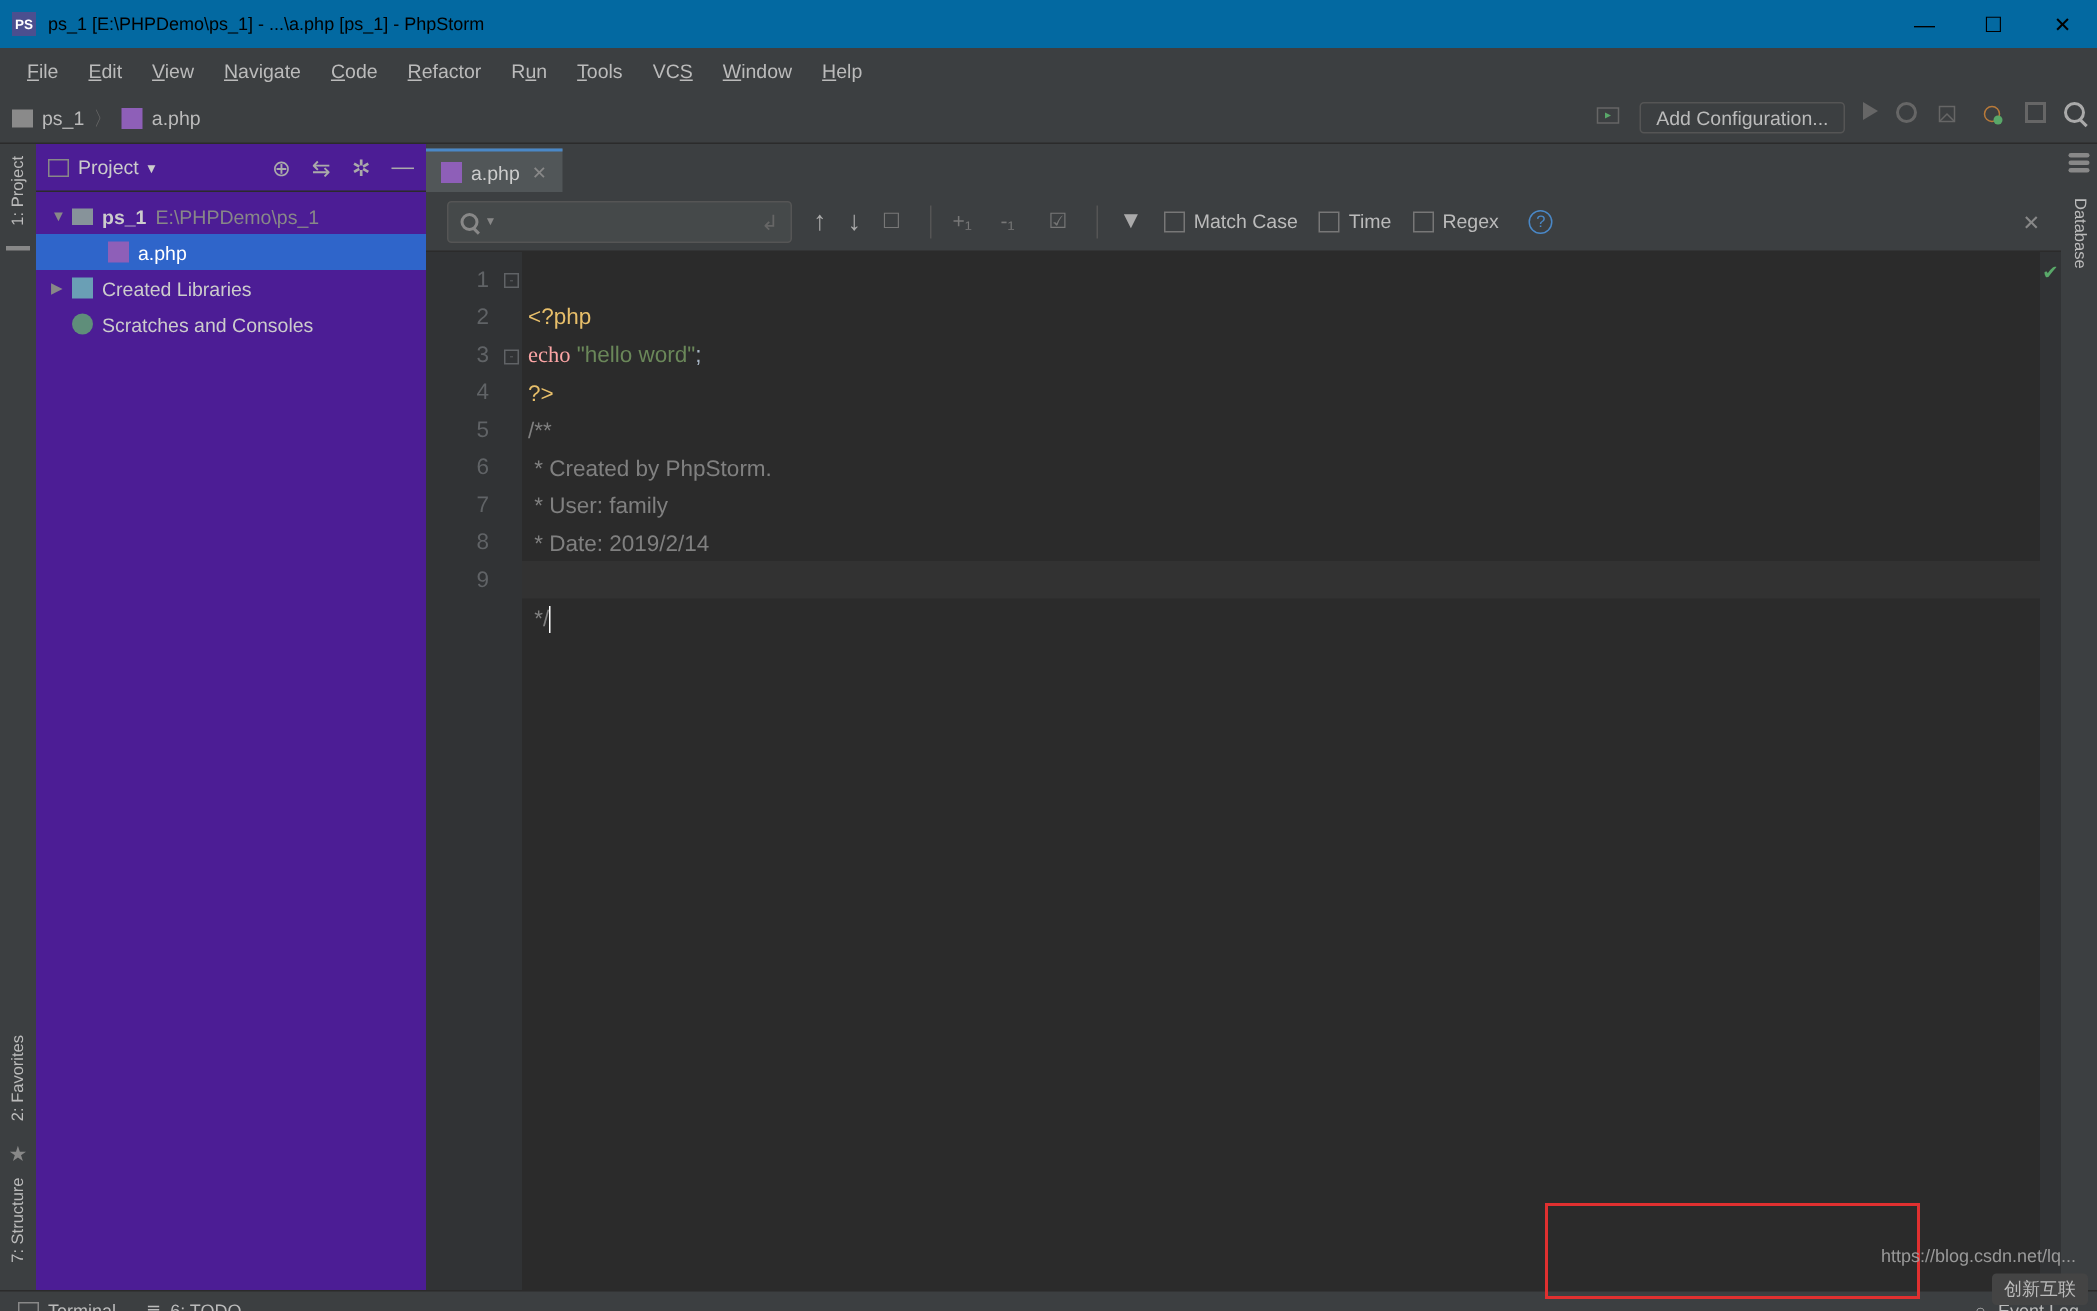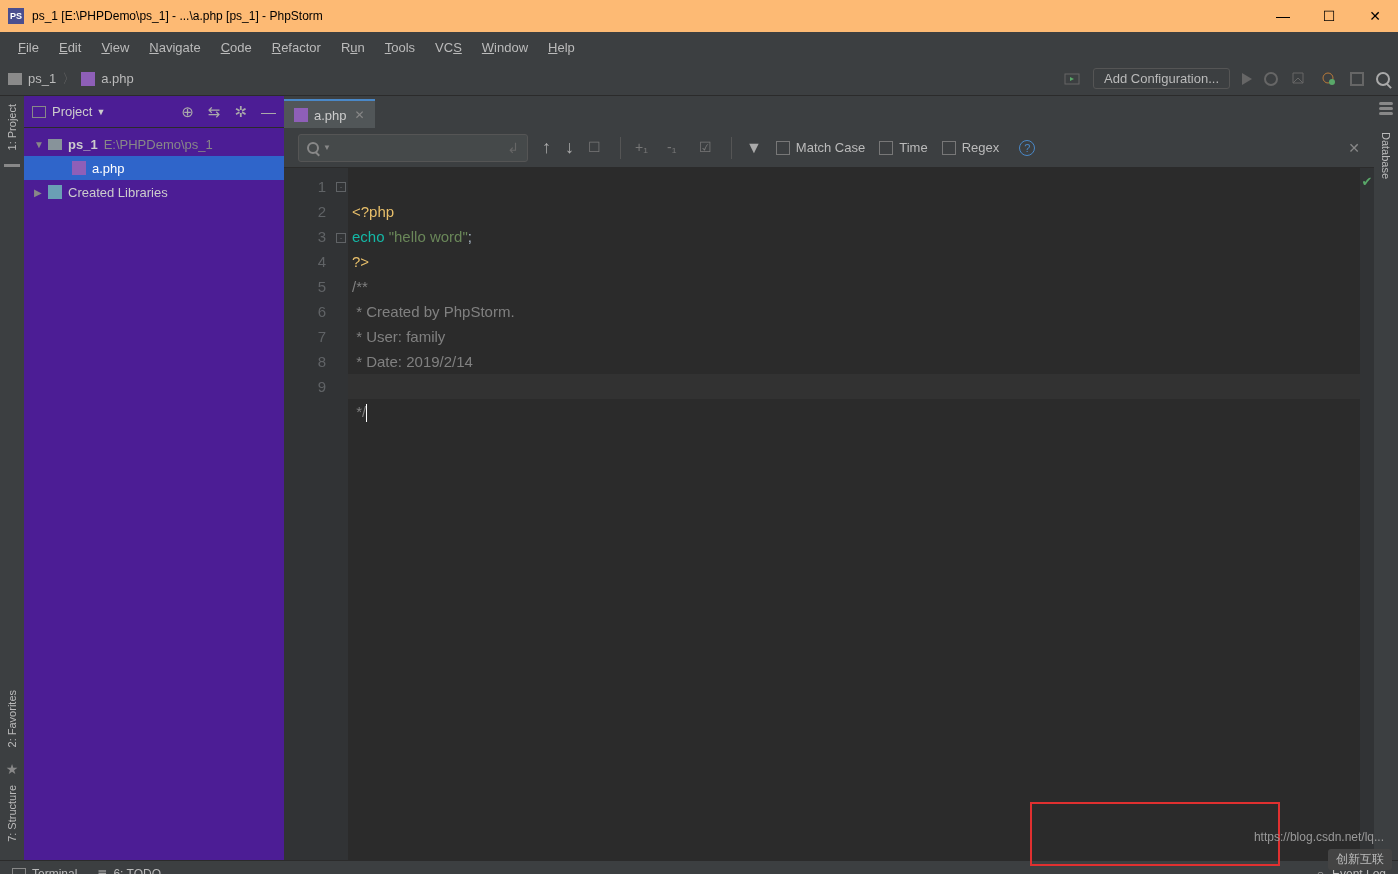--- a/index.html
+++ b/index.html
@@ -1,28 +1,28 @@
 <!DOCTYPE html>
 <html><head>
 <meta charset="utf-8">
 <style>
 * { margin:0; padding:0; box-sizing:border-box; font-family:"Segoe UI",Arial,sans-serif; }
 body { width:1398px; height:874px; background:#2b2b2b; overflow:hidden; position:relative; }
-.titlebar { height:32px; background:#fdba74; color:#000; display:flex; align-items:center; font-size:12px; }
+.titlebar { height:32px; background:#0369a1; color:#000; display:flex; align-items:center; font-size:12px; }
 .titlebar .icon { width:16px; height:16px; background:#4b4f8f; margin:0 8px; display:flex; align-items:center; justify-content:center; color:#fff; font-size:9px; font-weight:bold; }
 .titlebar-btns { margin-left:auto; display:flex; }
 .titlebar-btns div { width:46px; height:32px; display:flex; align-items:center; justify-content:center; font-size:14px; }
 .menubar { height:30px; background:#3c3f41; display:flex; align-items:center; padding:0 8px; color:#bbb; font-size:13px; }
 .menubar span { padding:4px 10px; cursor:pointer; }
 .menubar span u { text-decoration:underline; }
 .navbar { height:34px; background:#3c3f41; border-bottom:1px solid #2b2b2b; display:flex; align-items:center; padding:0 8px; color:#bbb; font-size:13px; }
 .nav-folder-ico { width:14px; height:12px; background:#8a8a8a; margin-right:6px; display:inline-block; vertical-align:middle; }
 .nav-php-ico { width:14px; height:14px; background:#8e5fb8; margin-right:6px; display:inline-block; vertical-align:middle; position:relative; }
 .nav-arrow { margin:0 6px; color:#666; }
-.nav-right { margin-left:auto; display:flex; align-items:center; gap:12px; }
+.nav-right { margin-left:auto; display:flex; align-items:flex-start; gap:12px; }
 .add-config { border:1px solid #555; padding:2px 10px; border-radius:3px; font-size:13px; }
 .tool-icon { width:18px; height:18px; display:inline-block; position:relative; }
 .play-ico { border-left:10px solid #666; border-top:6px solid transparent; border-bottom:6px solid transparent; width:0; height:0; }
 .bug-ico { width:14px; height:14px; border-radius:50%; border:2px solid #666; }
 .sq-ico { width:14px; height:14px; border:2px solid #666; }
 .search-ico { width:14px; height:14px; border:2px solid #aaa; border-radius:50%; position:relative; }
 .search-ico::after { content:""; position:absolute; width:6px; height:2px; background:#aaa; bottom:-3px; right:-4px; transform:rotate(45deg); }
 .main { display:flex; height:764px; }
 .leftbar { width:24px; background:#3c3f41; display:flex; flex-direction:column; align-items:center; }
 .leftbar .vlabel { writing-mode:vertical-rl; transform:rotate(180deg); color:#bbb; font-size:11px; padding:8px 0; cursor:pointer; }
@@ -59,21 +59,21 @@
 .fb-chk { display:flex; align-items:center; gap:6px; cursor:pointer; }
 .fb-box { width:14px; height:14px; border:1px solid #777; }
 .fb-help { margin-left:6px; width:16px; height:16px; border-radius:50%; border:1px solid #4a88c7; color:#4a88c7; display:flex; align-items:center; justify-content:center; font-size:11px; }
 .fb-close { margin-left:auto; color:#888; font-size:14px; cursor:pointer; }
 .code-area { flex:1; display:flex; background:#2b2b2b; font-family:Consolas,Menlo,monospace; font-size:15px; }
 .gutter { width:50px; background:#313335; color:#606366; text-align:right; padding:6px 8px 0 0; line-height:25px; }
 .fold-col { width:14px; background:#313335; padding-top:6px; }
 .fold-col .fm { width:10px; height:10px; border:1px solid #606366; margin:8px auto; font-size:8px; line-height:8px; text-align:center; color:#606366; }
 .code { flex:1; padding:6px 10px 0 4px; line-height:25px; color:#a9b7c6; white-space:pre; position:relative; }
 .code .cur-line { position:absolute; left:0; right:0; height:25px; background:#323232; top:206px; }
-.k-echo { color:#14b8a6; }
+.k-echo { color:#fca5a5;font-family:Liberation Serif, serif; }
 .k-str { color:#6a8759; }
 .k-cmt { color:#808080; }
 .k-tag { color:#e8bf6a; }
 .caret { border-left:1px solid #fff; display:inline-block; height:18px; vertical-align:middle; }
 .r-gutter { width:14px; background:#313335; }
 .r-gutter .chk { color:#59a869; font-size:13px; text-align:center; padding-top:6px; }
 .rightbar { width:24px; background:#3c3f41; display:flex; flex-direction:column; align-items:center; }
 .rightbar .vlabel { writing-mode:vertical-rl; color:#bbb; font-size:11px; padding:8px 0; cursor:pointer; }
 .rightbar .db-ico { width:14px; height:16px; margin:6px 0; display:flex; flex-direction:column; gap:2px; }
 .rightbar .db-ico span { height:3px; background:#888; border-radius:2px; }
@@ -172,20 +172,24 @@
       </div>
       <div class="tree-row sel" style="padding-left:48px">
         <span class="tr-php"></span>
         <span>a.php</span>
       </div>
       <div class="tree-row">
         <span class="tr-arrow">▶</span>
         <span class="tr-lib"></span>
         <span>Created Libraries</span>
       </div>
+      <div class="tree-row" style="padding-left:24px">
+        <span class="tr-scr"></span>
+        <span>Scratches and Consoles</span>
+      </div>
     </div>
   </div>
 
   <div class="editor-wrap">
     <div class="tabs">
       <div class="tab">
         <span class="tr-php" style="margin-right:6px"></span>
         <span>a.php</span>
         <span class="close">✕</span>
       </div>

